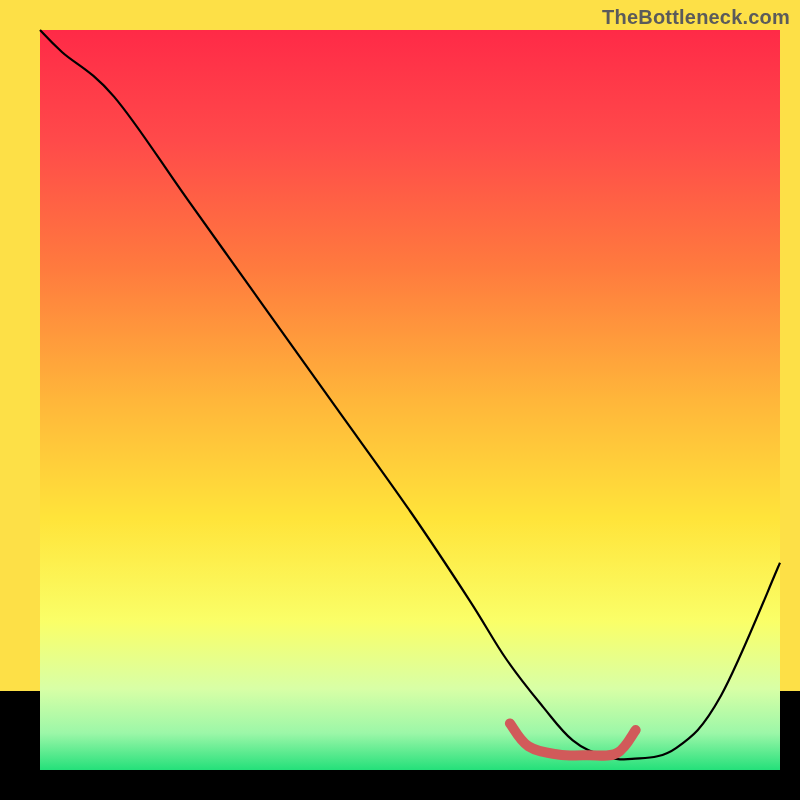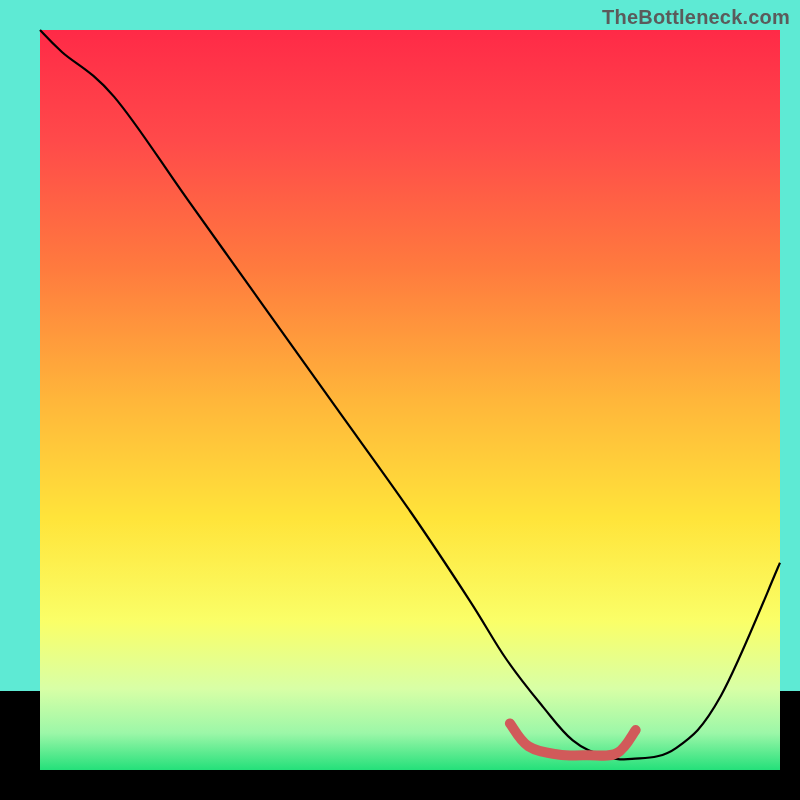--- a/index.html
+++ b/index.html
@@ -8,21 +8,21 @@
     background: #000;
     width: 800px;
     height: 800px;
     overflow: hidden;
     font-family: Arial, Helvetica, sans-serif;
   }
   .wrap {
     position: relative;
     width: 800px;
     height: 691px;
-    background: #5eead4;
+    background: #fde047;
   }
   .watermark {
     position: absolute;
     top: 6px;
     right: 10px;
     color: #5b5b5b;
     font-size: 20px;
     font-weight: 600;
     letter-spacing: 0.2px;
     z-index: 20;

